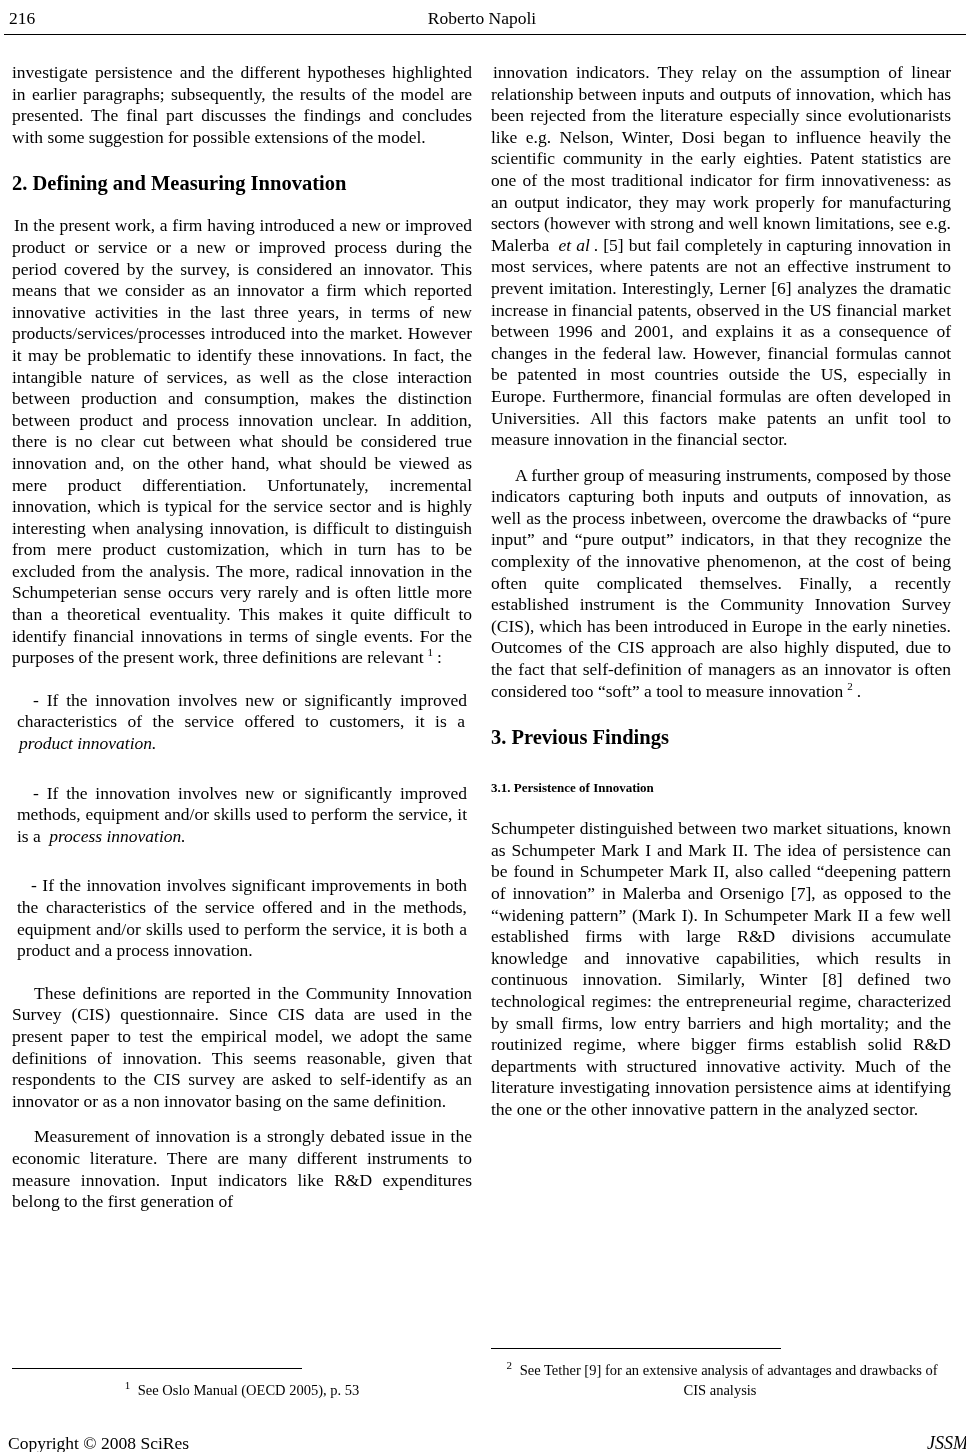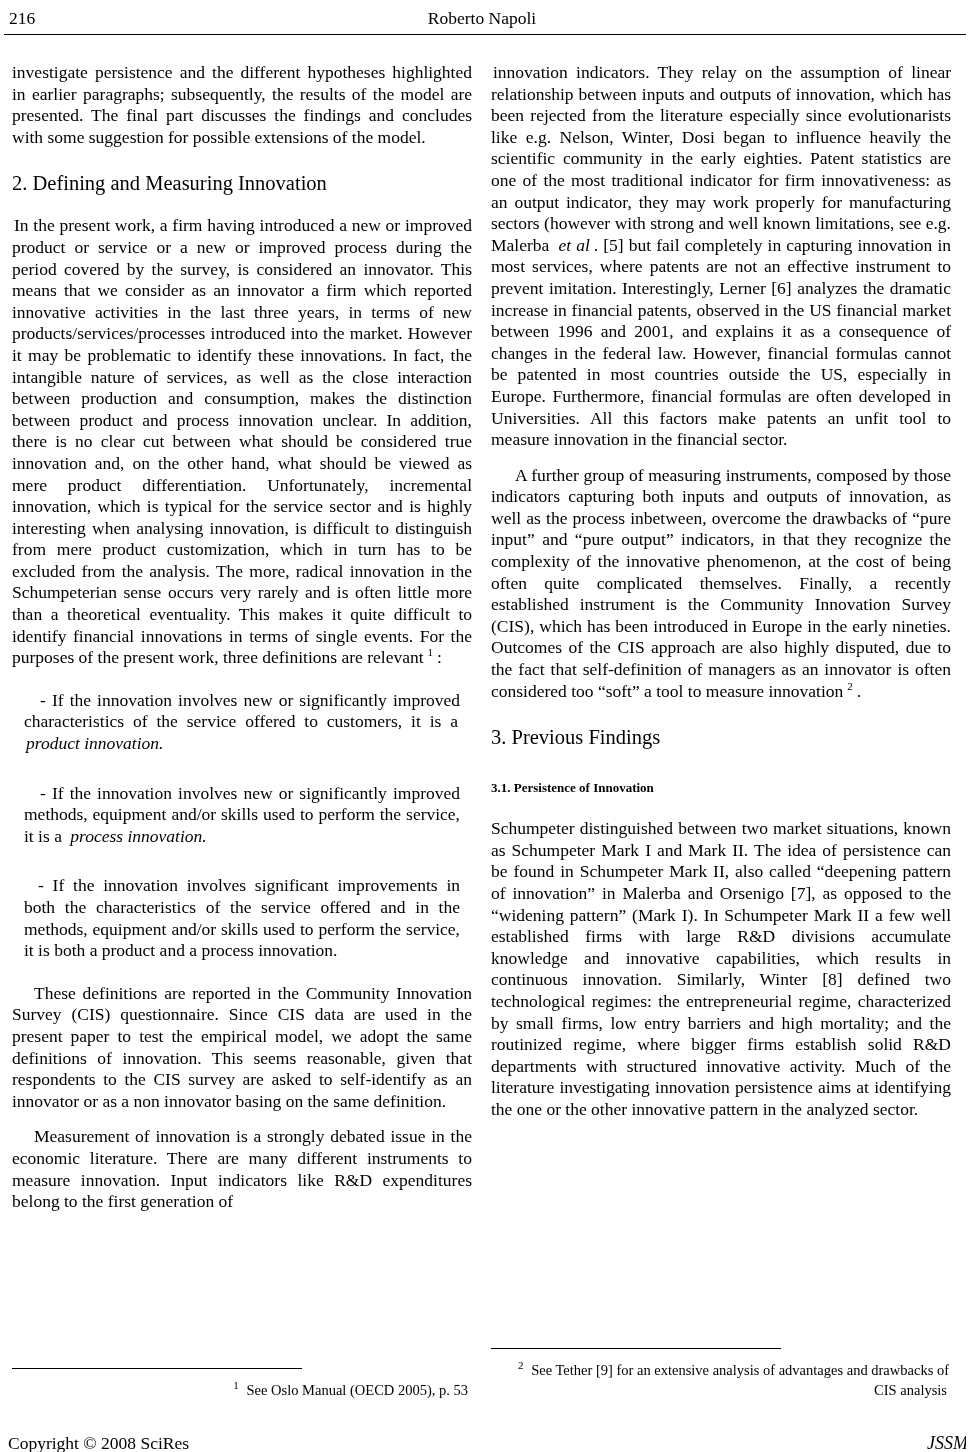--- a/index.html
+++ b/index.html
@@ -40,47 +40,47 @@
     display: flex;
     flex-direction: column;
     overflow: hidden;
     font-size: 17.5px;
     line-height: 21.6px;
     text-align: justify;
   }
   .col p { margin: 5px 0; }
   .col p.noindent { text-indent: 0; }
   .col p.indent { text-indent: 22px; }
-  .col p.bullet { text-indent: 14px; margin: 12px 12px; }
+  .col p.bullet { text-indent: 14px; margin: 12px 5px; }
   .col p:first-child { margin-top: 0; }
   h2.sec {
     font-size: 20.5px;
     line-height: 25px;
-    font-weight: normal;
+    font-weight: bold;
     margin: 14px 0 10px 0;
     text-align: left;
   }
   h3.subsec {
     font-size: 13px;
     line-height: 25px;
     font-weight: bold;
     margin: 11px 0 9px 0;
     text-align: left;
   }
   .italic { font-style: italic; }
   sup.fnref {
     font-size: 11px;
     line-height: 0;
     vertical-align: super;
   }
   .footnote {
     margin-top: auto;
     font-size: 14.5px;
     line-height: 19.5px;
-    text-align: right;
+    text-align: center;
   }
   .footnote-rule {
     width: 290px;
     border-top: 1.5px solid #000000;
     margin-bottom: 6px;
   }
   .footer {
     position: absolute;
     left: 2px; right: 2px;
     bottom: 0;

